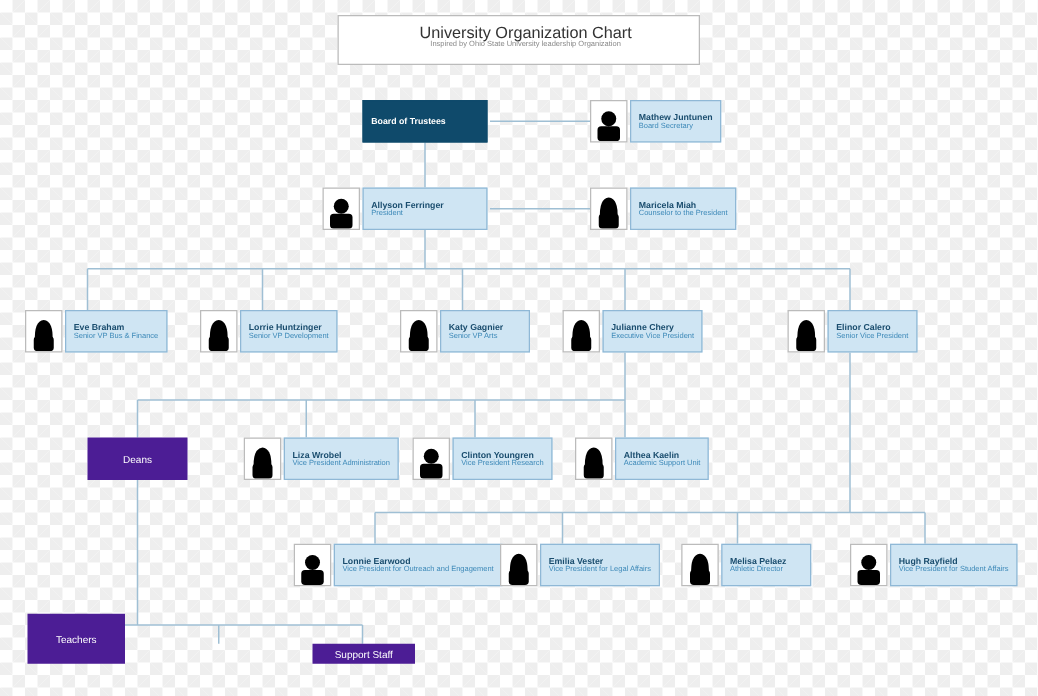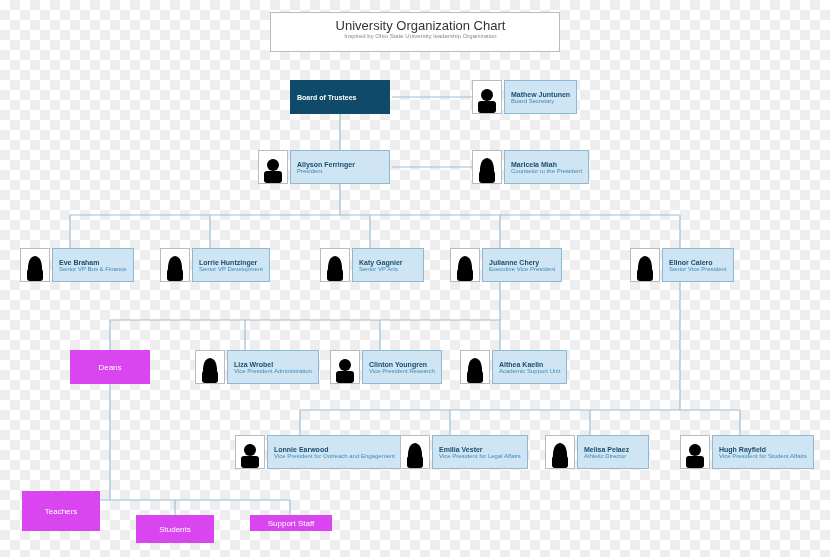--- a/index.html
+++ b/index.html
@@ -38,21 +38,21 @@
     height:34px;border:1px solid #8fb8d6;box-sizing:border-box;
     display:flex;flex-direction:column;justify-content:center;
     padding:0 6px;min-width:72px;
   }
   .card.light{background:#cfe5f3;}
   .card.dark{background:#0f4a6b;border-color:#0f4a6b;}
   .name{font-size:7px;font-weight:bold;color:#1a4d6e;white-space:nowrap;}
   .role{font-size:6px;color:#3d89b8;white-space:nowrap;}
   .dark .name{color:#fff;}
   .box{
-    position:absolute;background:#d946ef;color:#fff;
+    position:absolute;background:#4c1d95;color:#fff;
     font-size:8px;display:flex;align-items:center;justify-content:center;
     box-sizing:border-box;
   }
   
   line{stroke:#9fbfd4;stroke-width:1.2;}
   svg.wires{position:absolute;inset:0;width:830px;height:557px;pointer-events:none;}
   
   .av{width:22px;height:28px;}
 </style>
 </head>
@@ -296,20 +296,17 @@
       </div>
     <div class="card light">
         <span class="name">Hugh Rayfield</span>
         <span class="role">Vice President for Student Affairs</span>
       </div>
   </div>
 
   <div class="box" style="left:22px;top:491px;width:78px;height:40px;">
     <span>Teachers</span>
   </div>
-  <div class="box" style="left:136px;top:515px;width:78px;height:28px;">
-    <span>Students</span>
-  </div>
   <div class="box" style="left:250px;top:515px;width:82px;height:16px;">
     <span>Support Staff</span>
   </div>
 
 </div>
 
 </body></html>

